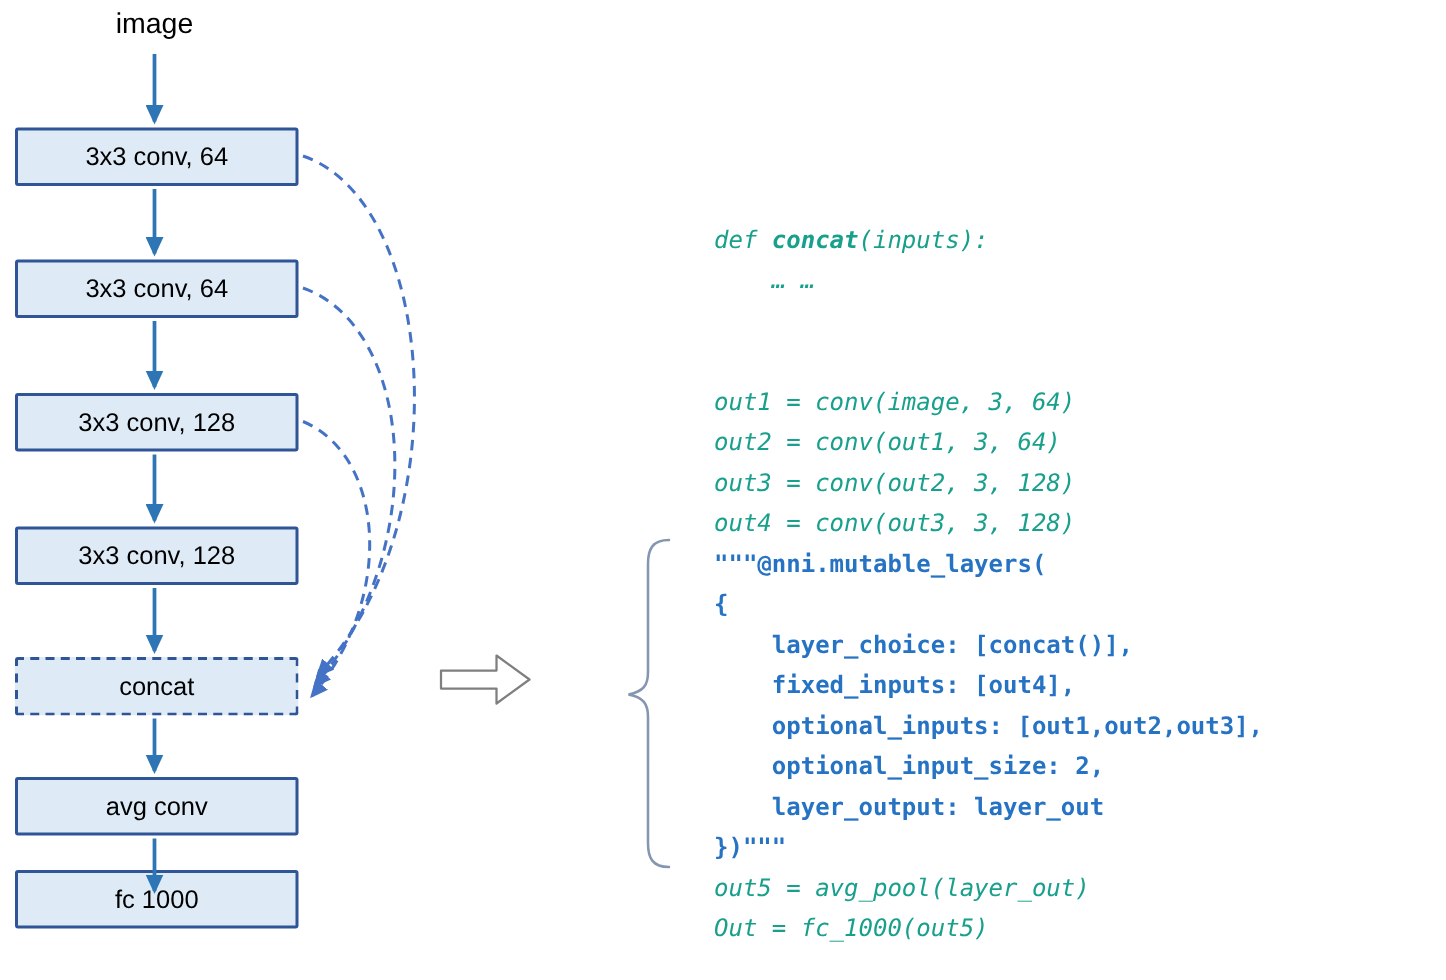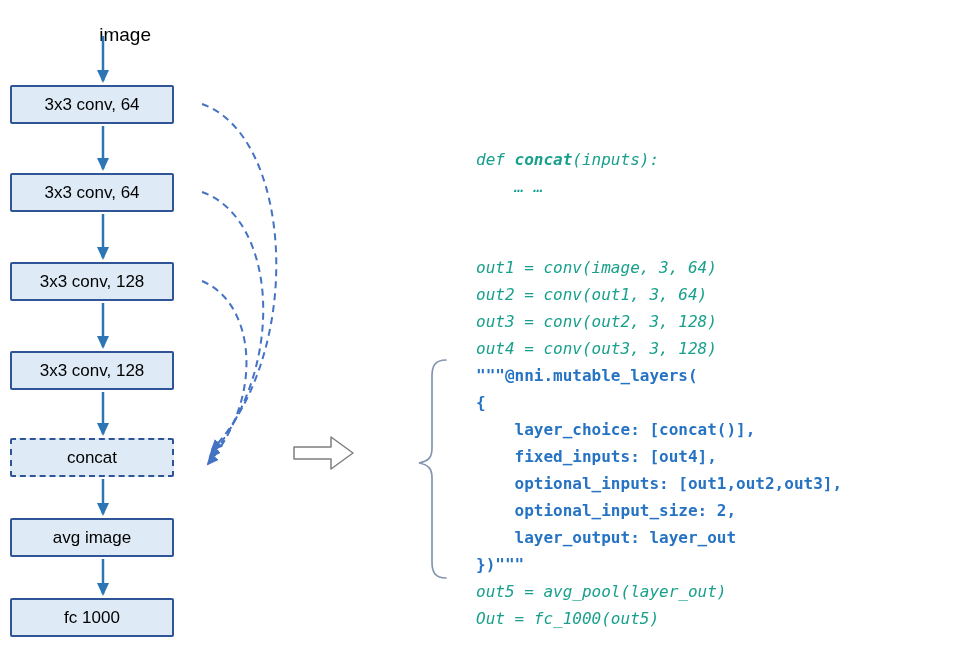--- a/index.html
+++ b/index.html
@@ -6,25 +6,25 @@
   html, body { background: #ffffff; }
   body {
     width: 964px; height: 653px;
     font-family: "Liberation Sans", sans-serif;
     position: relative; overflow: hidden;
   }
   .canvas { position: relative; width: 964px; height: 653px; background: #ffffff; }
 
   .input-label {
     position: absolute; left: 55px; top: 6px; width: 96px;
-    text-align: right; font-size: 19px; color: #000; margin-top: 18px;
+    text-align: center; font-size: 19px; color: #000;
   }
 
   .node {
-    position: absolute; left: 10px; width: 164px; height: 39px;
+    position: absolute; left: 10px; width: 189px; height: 39px;
     background: var(--boxFill); border: 2px solid var(--boxBorder);
     border-radius: 2px;
     display: flex; align-items: center; justify-content: center;
     font-size: 17px; color: #000;
   }
   .node.dashed { border-style: dashed; }
 
   svg.connectors {
     position: absolute; left: 0; top: 0; width: 964px; height: 653px;
     pointer-events: none;
@@ -51,22 +51,22 @@
 
 <div class="canvas">
 
   <div class="input-label">image</div>
 
   <div class="node" style="top:85px">3x3 conv, 64</div>
   <div class="node" style="top:173px">3x3 conv, 64</div>
   <div class="node" style="top:262px">3x3 conv, 128</div>
   <div class="node" style="top:351px">3x3 conv, 128</div>
   <div class="node dashed" style="top:438px">concat</div>
-  <div class="node" style="top:518px">avg image</div>
-  <div class="node" style="top:598px">fc 1000</div>
+  <div class="node" style="top:518px">avg conv</div>
+  <div class="node" style="top:580px">fc 1000</div>
 
   <svg class="connectors" viewBox="0 0 964 653">
     <defs>
       <marker id="ah-solid" markerUnits="userSpaceOnUse" markerWidth="13" markerHeight="12" refX="11" refY="6" orient="auto">
         <path d="M0,0 L13,6 L0,12 Z" class="fill-arrow"></path>
       </marker>
       <marker id="ah-dash" markerUnits="userSpaceOnUse" markerWidth="12" markerHeight="11" refX="10" refY="5.5" orient="auto">
         <path d="M0,0 L12,5.5 L0,11 Z" class="fill-dash"></path>
       </marker>
     </defs>

